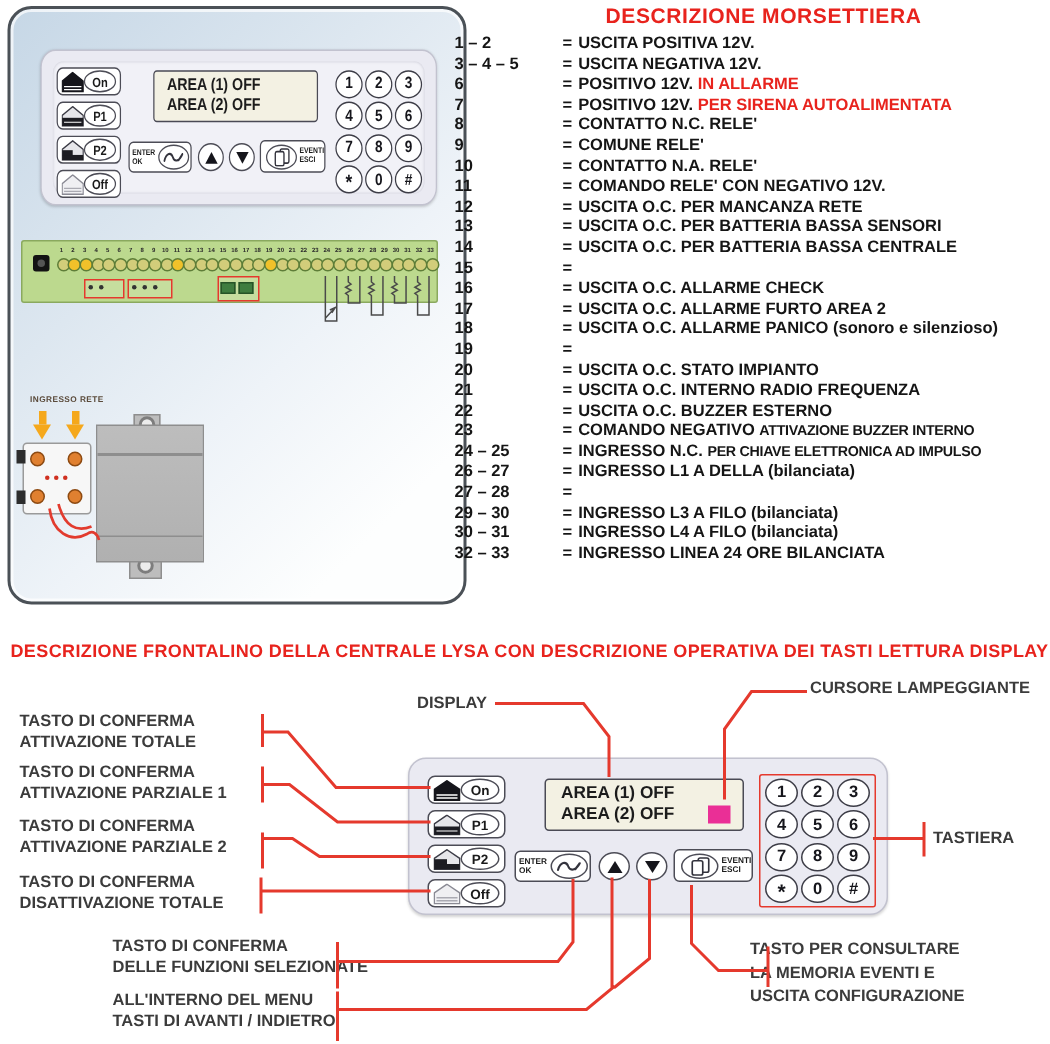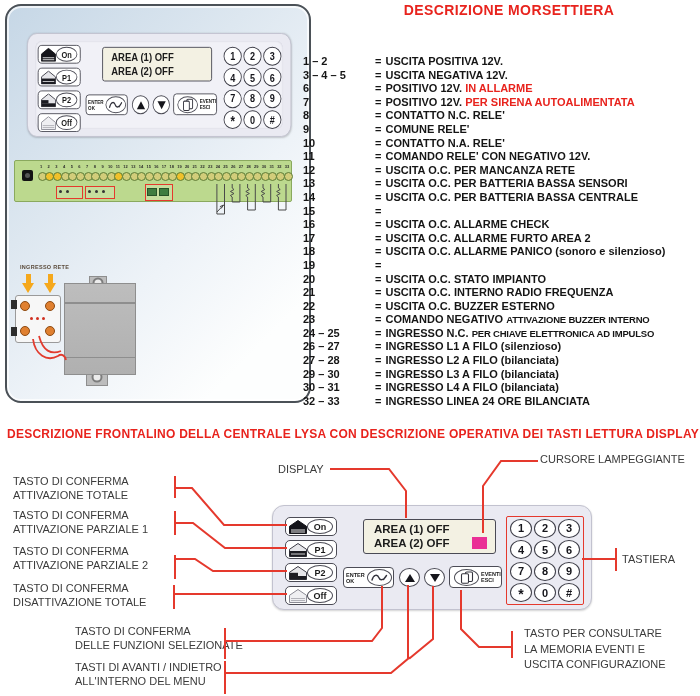--- a/index.html
+++ b/index.html
@@ -92,29 +92,29 @@
     width:7px;height:7px;border-radius:50%;background:#ececec;border:2px solid #7d7d7d;}
   .xfmr{position:absolute;left:57px;top:277px;width:70px;height:90px;
     background:linear-gradient(#bdbdbd,#b0b0b0);border:1px solid #8e8e8e;}
   .xfmr .band-t{position:absolute;left:0;right:0;top:18px;height:1.5px;background:#8e8e8e;}
   .xfmr .band-b{position:absolute;left:0;right:0;bottom:16px;height:1.5px;background:#8e8e8e;}
   
   .main-title{position:absolute;left:395px;top:2px;width:228px;text-align:center;
     font-size:14px;font-weight:bold;color:var(--red);letter-spacing:.4px;}
   .tlist{position:absolute;left:303px;top:23px;font-size:11px;font-weight:bold;color:var(--ink);}
   .trow{height:13.6px;display:flex;white-space:pre;align-items:baseline;}
-  .tn{width:72px;flex:none;margin-top:32px;}
+  .tn{width:72px;flex:none;}
   .te{margin-right:4px;}
   .seg.s-r{color:var(--red);}
   .seg.s-c{font-size:9.5px;letter-spacing:-.2px;}
   
   .heading2{position:absolute;left:7px;top:427px;width:692px;font-size:12px;font-weight:bold;
     color:var(--red);letter-spacing:.25px;white-space:nowrap;}
   
-  .lbl{position:absolute;font-size:11px;font-weight:normal;color:var(--lblgray);line-height:14px;white-space:nowrap;}
+  .lbl{position:absolute;font-size:11px;font-weight:bold;color:var(--lblgray);line-height:14px;white-space:nowrap;}
   .overlay{position:absolute;left:0;top:0;pointer-events:none;}
 </style>
 </head>
 <body>
 
 <div class="cabinet">
   <div id="console-slot" style="position:absolute;left:20px;top:27px;">
       <div class="console console-small" style="left: 0px; top: 0px;">
   <div class="inner"></div>
 
@@ -347,22 +347,22 @@
     <div class="trow"><span class="tn">15</span><span class="te">=</span></div>
     <div class="trow"><span class="tn">16</span><span class="te">=</span><span class="seg s-n">USCITA O.C. ALLARME CHECK</span></div>
     <div class="trow"><span class="tn">17</span><span class="te">=</span><span class="seg s-n">USCITA O.C. ALLARME FURTO AREA 2</span></div>
     <div class="trow"><span class="tn">18</span><span class="te">=</span><span class="seg s-n">USCITA O.C. ALLARME PANICO (sonoro e silenzioso)</span></div>
     <div class="trow"><span class="tn">19</span><span class="te">=</span></div>
     <div class="trow"><span class="tn">20</span><span class="te">=</span><span class="seg s-n">USCITA O.C. STATO IMPIANTO</span></div>
     <div class="trow"><span class="tn">21</span><span class="te">=</span><span class="seg s-n">USCITA O.C. INTERNO RADIO FREQUENZA</span></div>
     <div class="trow"><span class="tn">22</span><span class="te">=</span><span class="seg s-n">USCITA O.C. BUZZER ESTERNO</span></div>
     <div class="trow"><span class="tn">23</span><span class="te">=</span><span class="seg s-n">COMANDO NEGATIVO </span><span class="seg s-c">ATTIVAZIONE BUZZER INTERNO</span></div>
     <div class="trow"><span class="tn">24 – 25</span><span class="te">=</span><span class="seg s-n">INGRESSO N.C. </span><span class="seg s-c">PER CHIAVE ELETTRONICA AD IMPULSO</span></div>
-    <div class="trow"><span class="tn">26 – 27</span><span class="te">=</span><span class="seg s-n">INGRESSO L1 A FILO (silenzioso)</span></div>
-    <div class="trow"><span class="tn">27 – 28</span><span class="te">=</span><span class="seg s-n">INGRESSO L2 A FILO (bilanciata)</span></div>
+    <div class="trow"><span class="tn">26 – 27</span><span class="te">=</span><span class="seg s-n">INGRESSO L1 A DELLA (bilanciata)</span></div>
+    <div class="trow"><span class="tn">27 – 28</span><span class="te">=</span></div>
     <div class="trow"><span class="tn">29 – 30</span><span class="te">=</span><span class="seg s-n">INGRESSO L3 A FILO (bilanciata)</span></div>
     <div class="trow"><span class="tn">30 – 31</span><span class="te">=</span><span class="seg s-n">INGRESSO L4 A FILO (bilanciata)</span></div>
     <div class="trow"><span class="tn">32 – 33</span><span class="te">=</span><span class="seg s-n">INGRESSO LINEA 24 ORE BILANCIATA</span></div>
   </div>
 
 <div class="heading2">DESCRIZIONE FRONTALINO DELLA CENTRALE LYSA CON DESCRIZIONE OPERATIVA DEI TASTI LETTURA DISPLAY</div>
 
 <div class="console" id="console-main" style="left:272px;top:505px;">
 
   <div class="pbtn" style="top:11px;">
@@ -477,24 +477,24 @@
 </div>
 <div class="lbl" style="left:13px;top:581px;">
   <div>TASTO DI CONFERMA</div>
     <div>DISATTIVAZIONE TOTALE</div>
 </div>
 <div class="lbl" style="left:75px;top:624px;">
   <div>TASTO DI CONFERMA</div>
     <div>DELLE FUNZIONI SELEZIONATE</div>
 </div>
 <div class="lbl" style="left:75px;top:660px;">
-  <div>TASTI DI AVANTI / INDIETRO</div>
-    <div>ALL'INTERNO DEL MENU</div>
-</div>
-<div class="lbl" style="left:524px;top:626px;line-height:15.5px;">
+  <div>ALL'INTERNO DEL MENU</div>
+    <div>TASTI DI AVANTI / INDIETRO</div>
+</div>
+<div class="lbl" style="left:500px;top:626px;line-height:15.5px;">
   <div>TASTO PER CONSULTARE</div>
     <div>LA MEMORIA EVENTI E</div>
     <div>USCITA CONFIGURAZIONE</div>
 </div>
 
 <svg class="overlay" width="700" height="696" viewBox="0 0 700 696">
   <g stroke="#e5392d" stroke-width="2" fill="none" stroke-linecap="square">
     <path d="M175,477 V497 M175,488 H192 L224,525 H286"></path>
     <path d="M175,512 V534 M175,523 H193 L225,548 H286"></path>
     <path d="M175,556 V578 M175,559 H195 L213,571 H286"></path>

